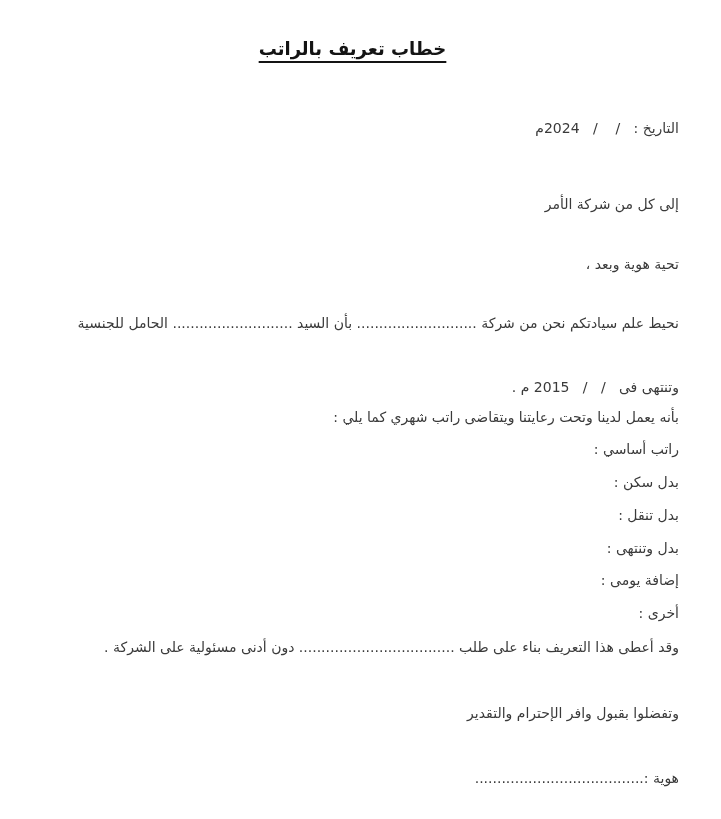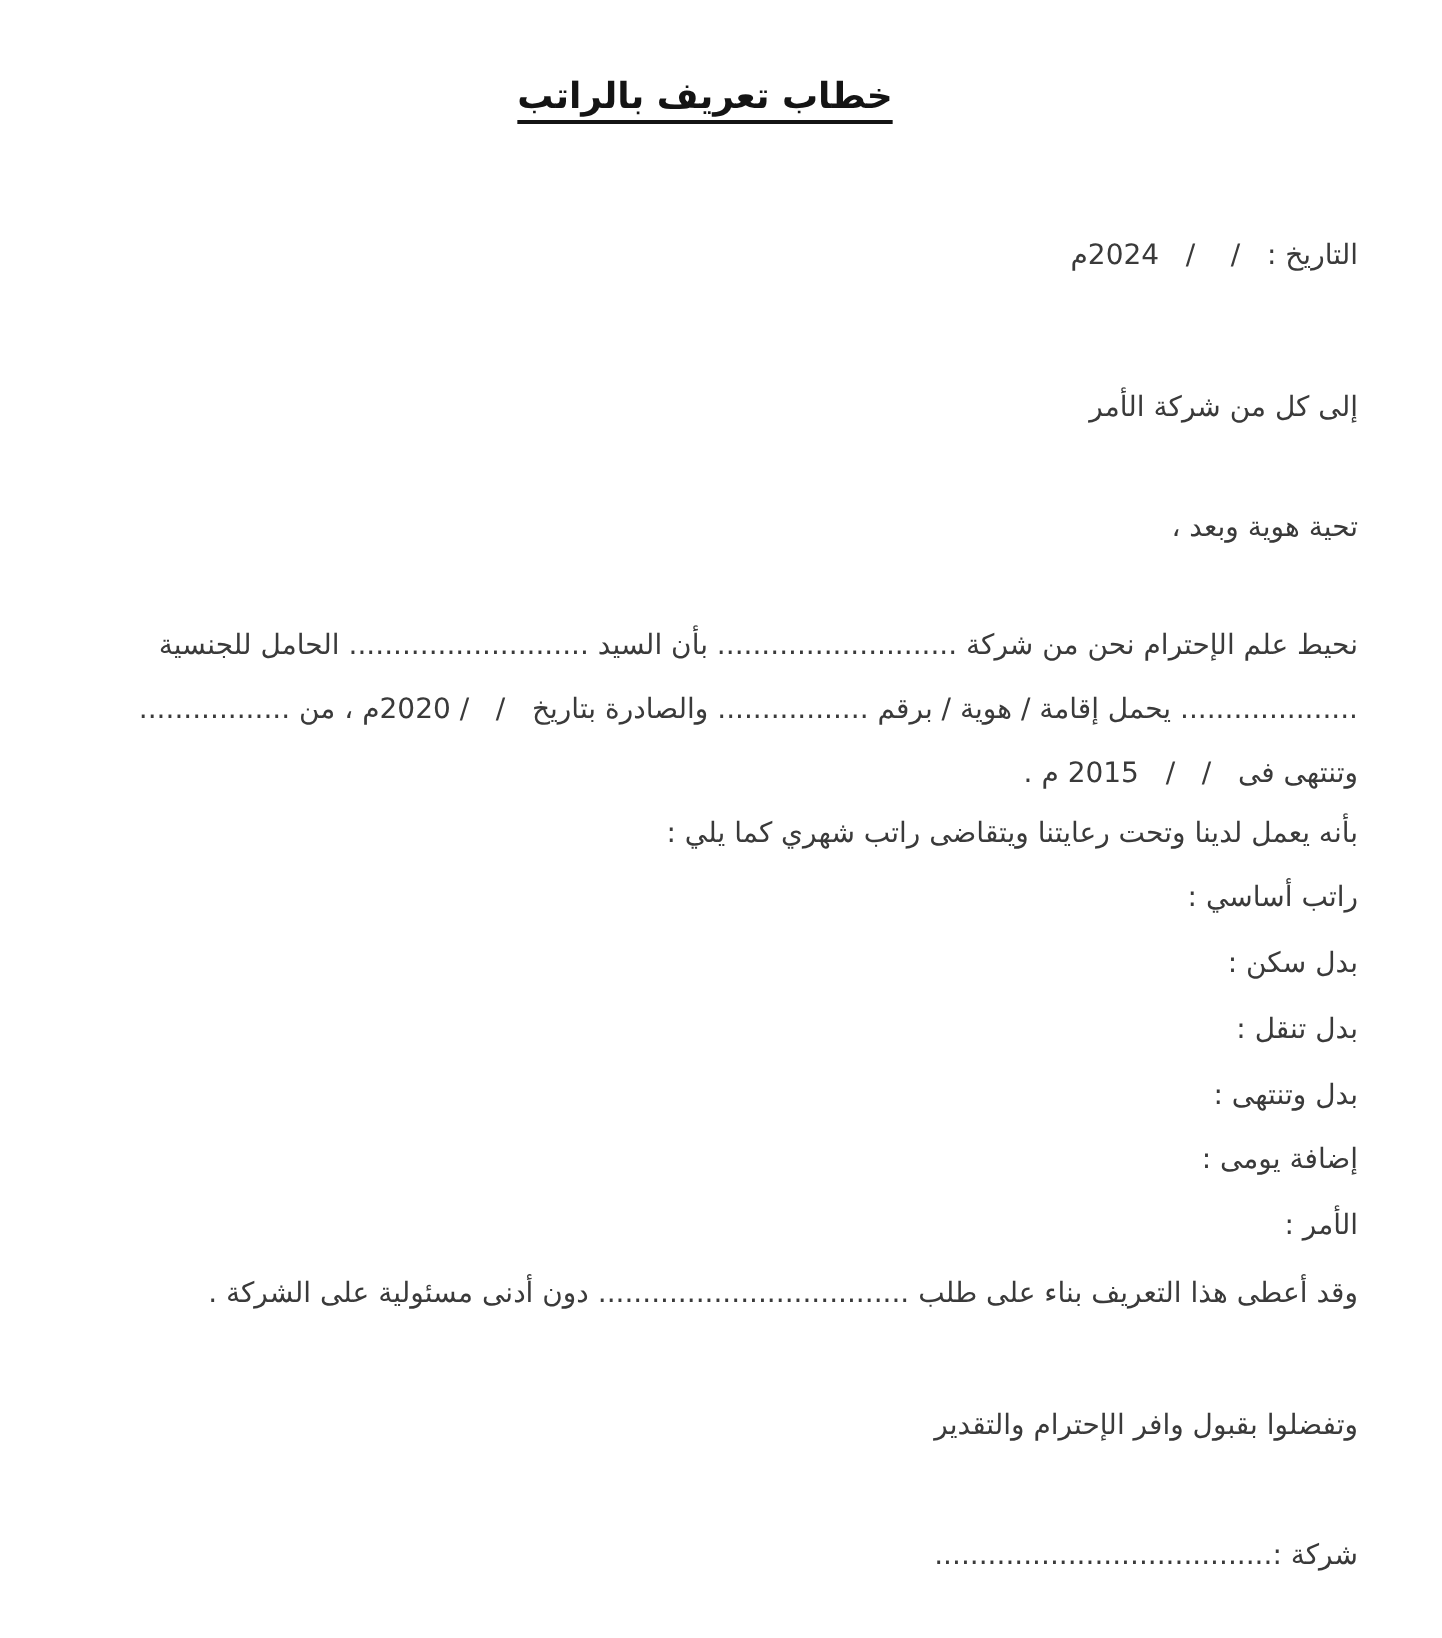--- a/index.html
+++ b/index.html
@@ -61,39 +61,38 @@
 <div class="page">
 
   <h1 class="doc-title">خطاب تعريف بالراتب</h1>
 
   <div class="line l-date">التاريخ :   /    /   2024م</div>
 
   <div class="line l-to">إلى كل من شركة الأمر</div>
 
   <div class="line l-greet">تحية هوية وبعد ،</div>
 
-  <div class="line l-body1">نحيط علم الإحترام نحن من شركة ........................... بأن السيد ........................... الحامل للجنسية</div>
+  <div class="line l-body1">نحيط علم سيادتكم نحن من شركة ........................... بأن السيد ........................... الحامل للجنسية</div>
 
-  <div class="line l-body2">.................... يحمل إقامة / هوية / برقم ................. والصادرة بتاريخ   /   / 2020م ، من .................</div>
 
   <div class="line l-body3">وتنتهى فى   /   /   2015 م .</div>
 
   <div class="line l-intro">بأنه يعمل لدينا وتحت رعايتنا ويتقاضى راتب شهري كما يلي :</div>
 
   <div class="line l-item0">راتب أساسي :</div>
 
   <div class="line l-item1">بدل سكن :</div>
 
   <div class="line l-item2">بدل تنقل :</div>
 
   <div class="line l-item3">بدل وتنتهى :</div>
 
   <div class="line l-item4">إضافة يومى :</div>
 
-  <div class="line l-item5">الأمر :</div>
+  <div class="line l-item5">أخرى :</div>
 
   <div class="line l-disclaimer">وقد أعطى هذا التعريف بناء على طلب ................................... دون أدنى مسئولية على الشركة .</div>
 
   <div class="line l-closing">وتفضلوا بقبول وافر الإحترام والتقدير</div>
 
-  <div class="line l-company">شركة :......................................</div>
+  <div class="line l-company">هوية :......................................</div>
 
 </div>
 
 </body></html>

